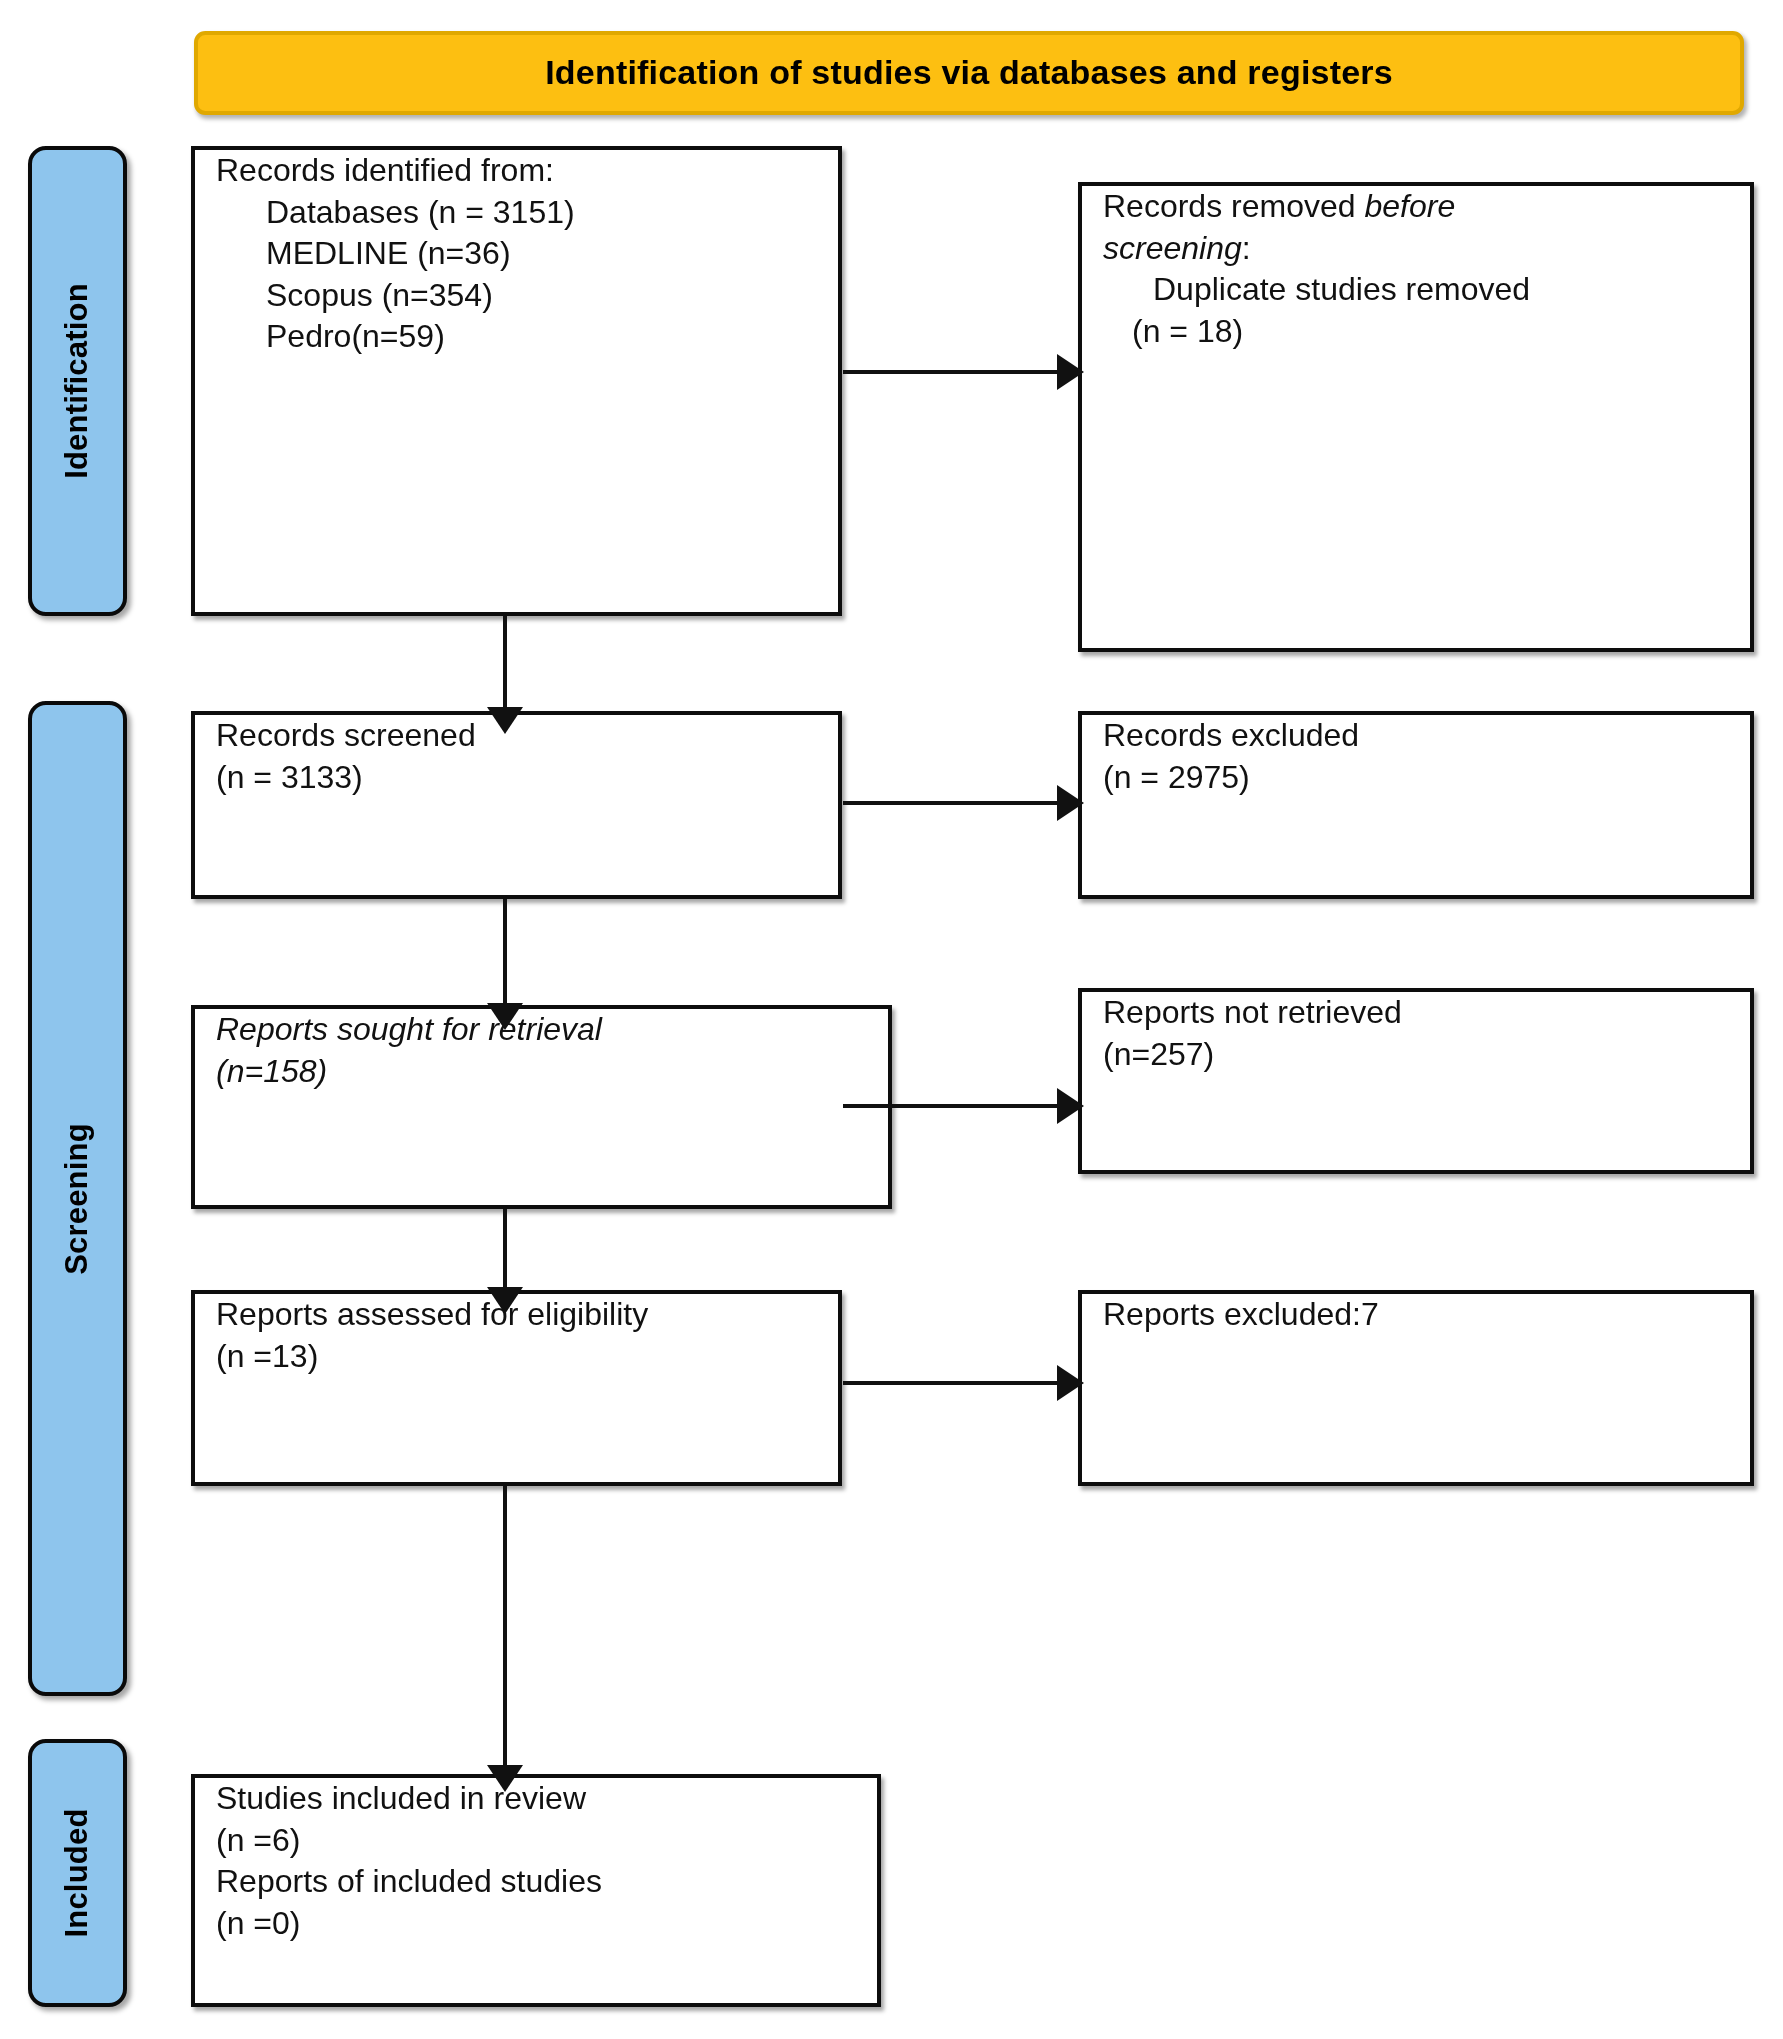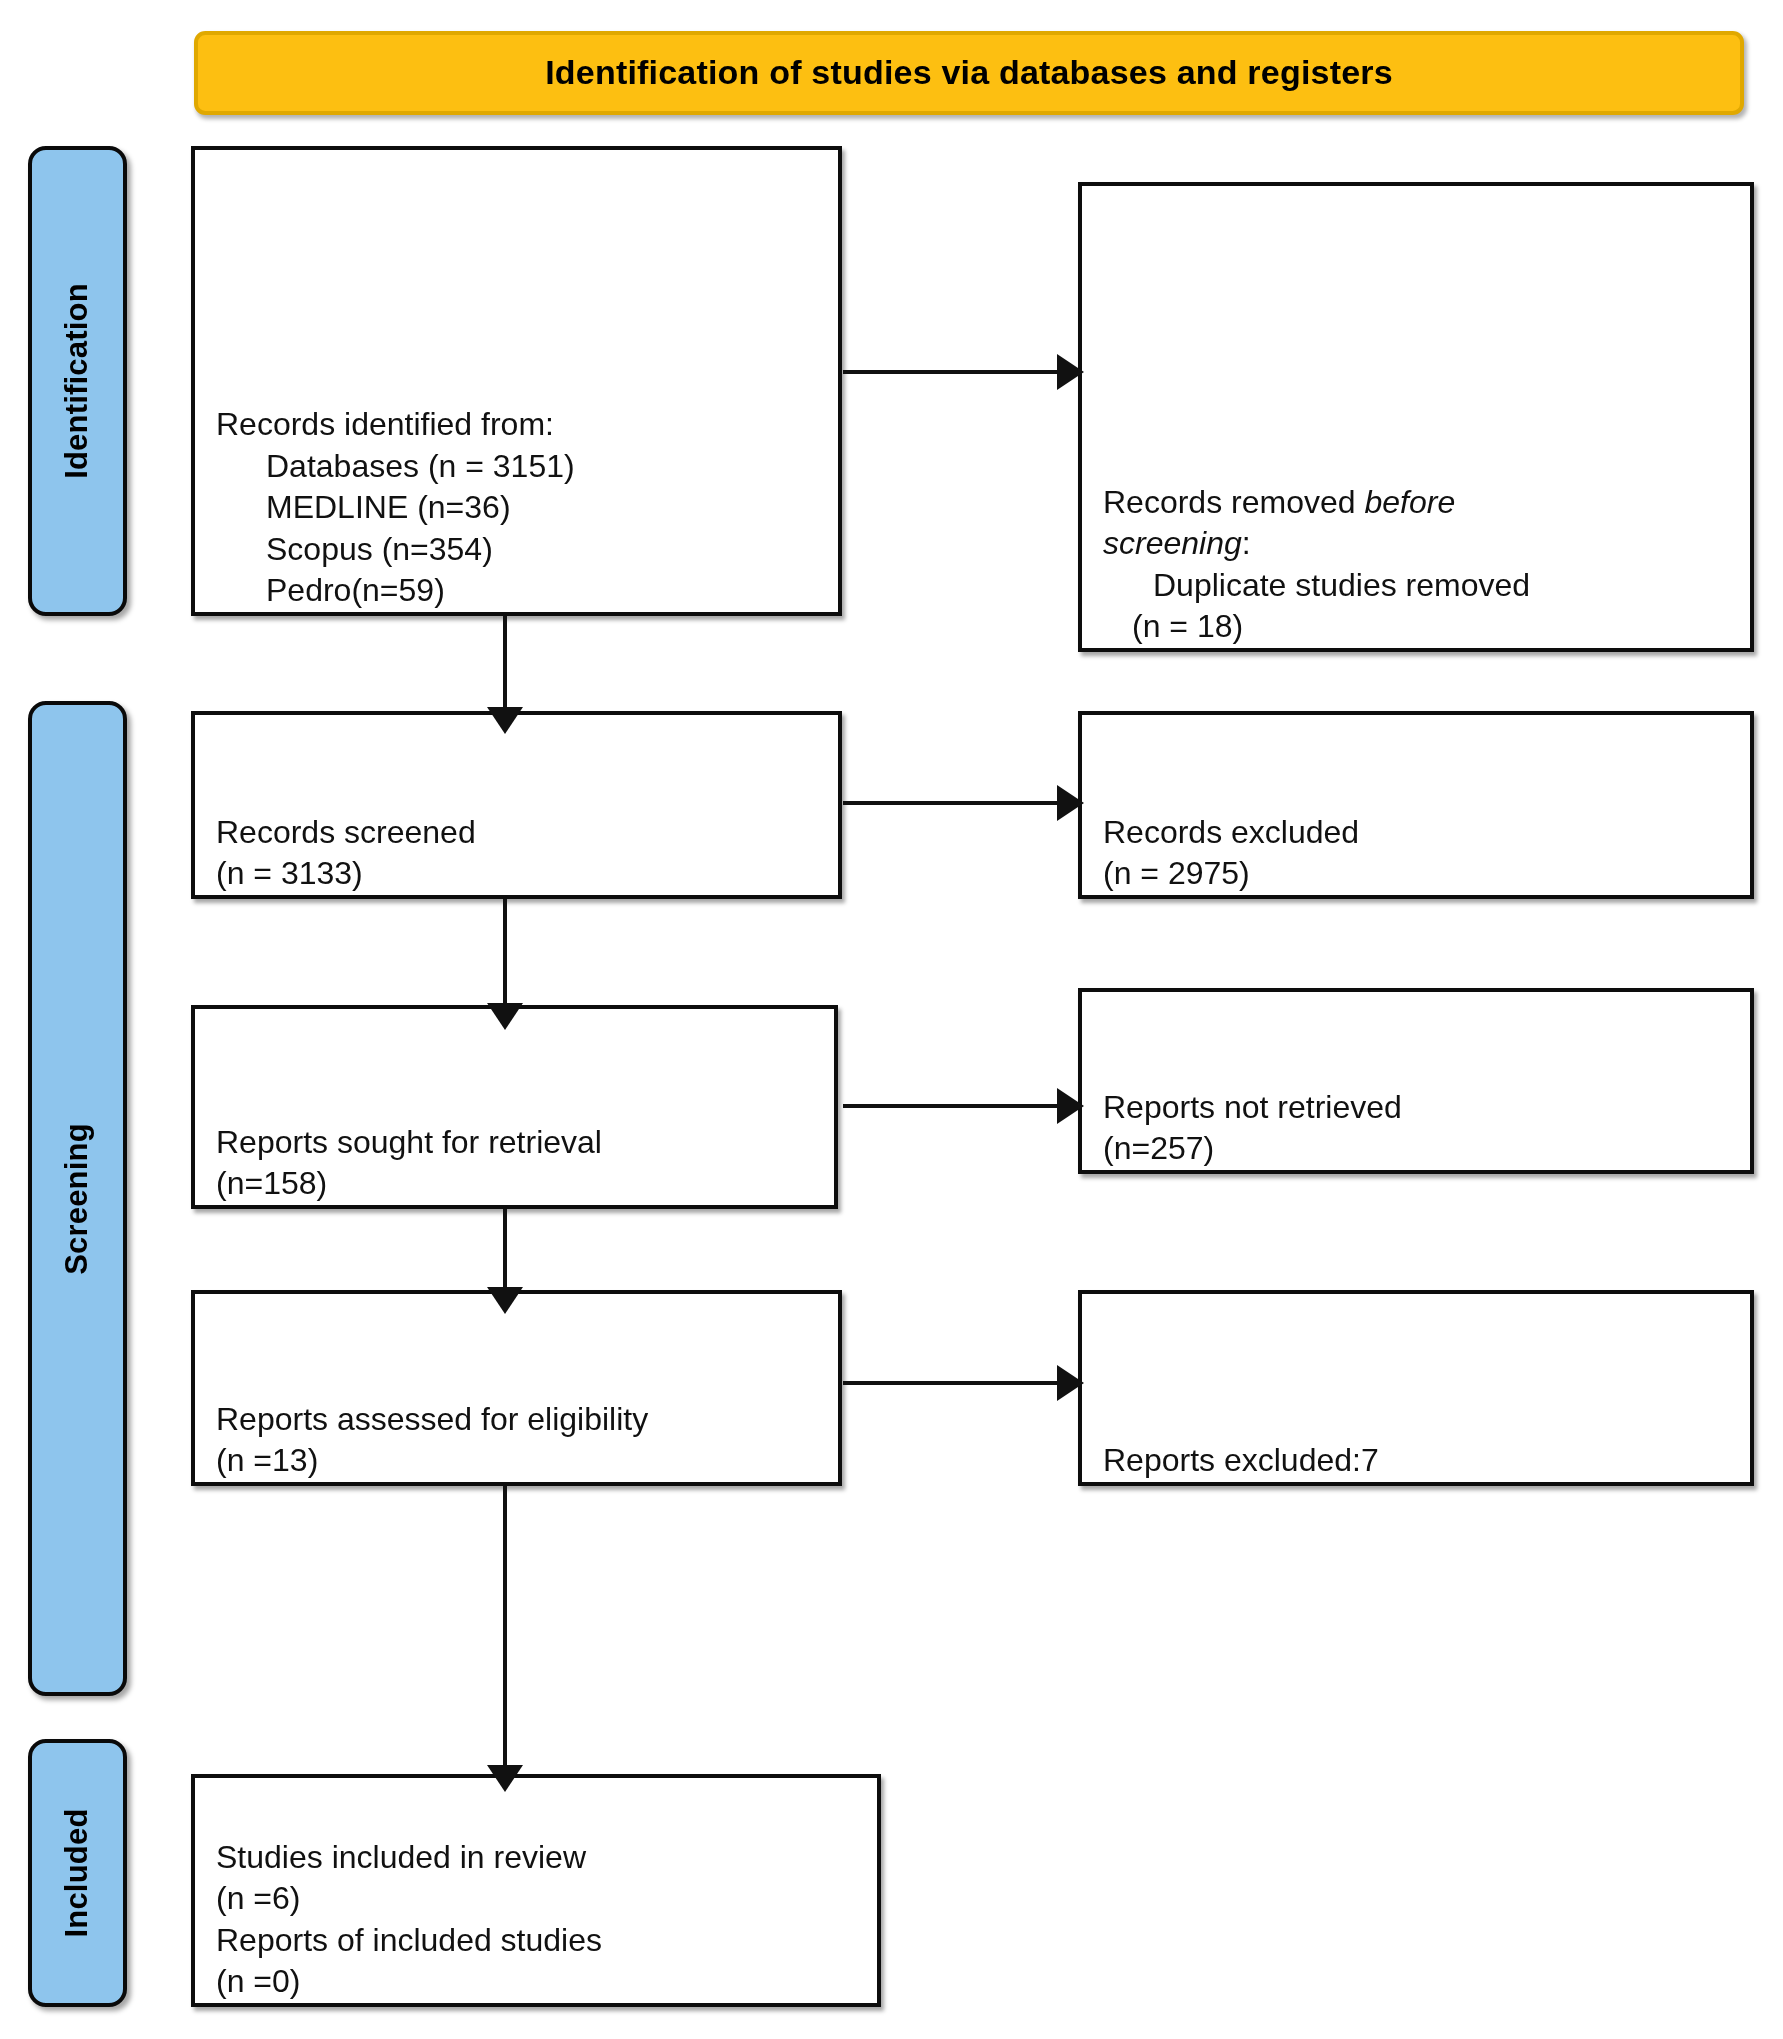--- a/index.html
+++ b/index.html
@@ -67,38 +67,38 @@
   #phase-included       { left: 27.5px; top: 1739px; width: 99px; height: 268px; }
 
   
   .fbox {
     position: absolute;
     background: #ffffff;
     border: 4px solid #0d0d0d;
     box-sizing: border-box;
     box-shadow: 3.2px 4px 4px rgba(0,0,0,0.35);
     display: flex;
-    align-items: flex-end;
+    align-items: flex-start;
   }
   .fbox-inner {
     padding: 0 21px;
     font-size: 32px;
     line-height: 1.30;
     color: #111111;
     width: 100%;
   }
   .fbox-inner .ind { display: block; padding-left: 50px; }
   .fbox-inner .it  { font-style: italic; }
 
   
   #box-identified      { left: 191px;  top: 146px;  width: 651px;  height: 470px; }
   #box-removed         { left: 1078px; top: 146px;  width: 676px;  height: 470px; margin-top: 36px; }
   #box-screened        { left: 191px;  top: 711px;  width: 651px;  height: 188px; }
   #box-excluded        { left: 1078px; top: 711px;  width: 676px;  height: 188px; }
-  #box-sought          { left: 191px;  top: 1005px; width: 647px;  height: 204px; }
+  #box-sought          { left: 191px;  top: 1005px; width: 701px;  height: 204px; font-style: italic; }
   #box-notretrieved    { left: 1078px; top: 988px; width: 676px;  height: 186px; }
   #box-assessed        { left: 191px;  top: 1290px; width: 651px;  height: 196px; }
   #box-reportsexcluded { left: 1078px; top: 1290px; width: 676px;  height: 196px; }
   #box-included        { left: 191px;  top: 1774px; width: 690px;  height: 233px; }
 
   
   .arrow { position: absolute; }
 
   .arrow-v .stem {
     position: absolute;

